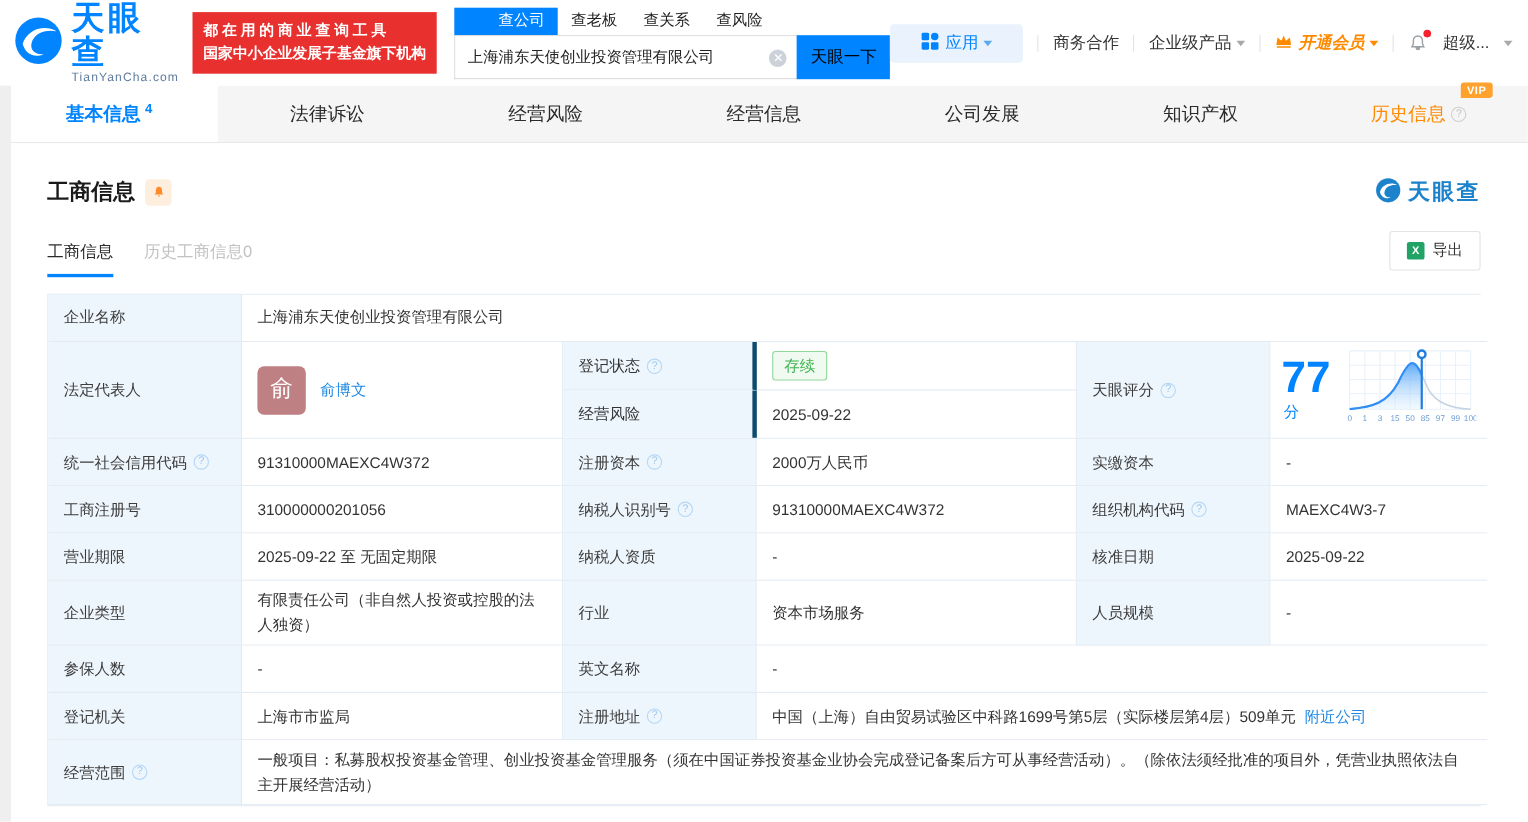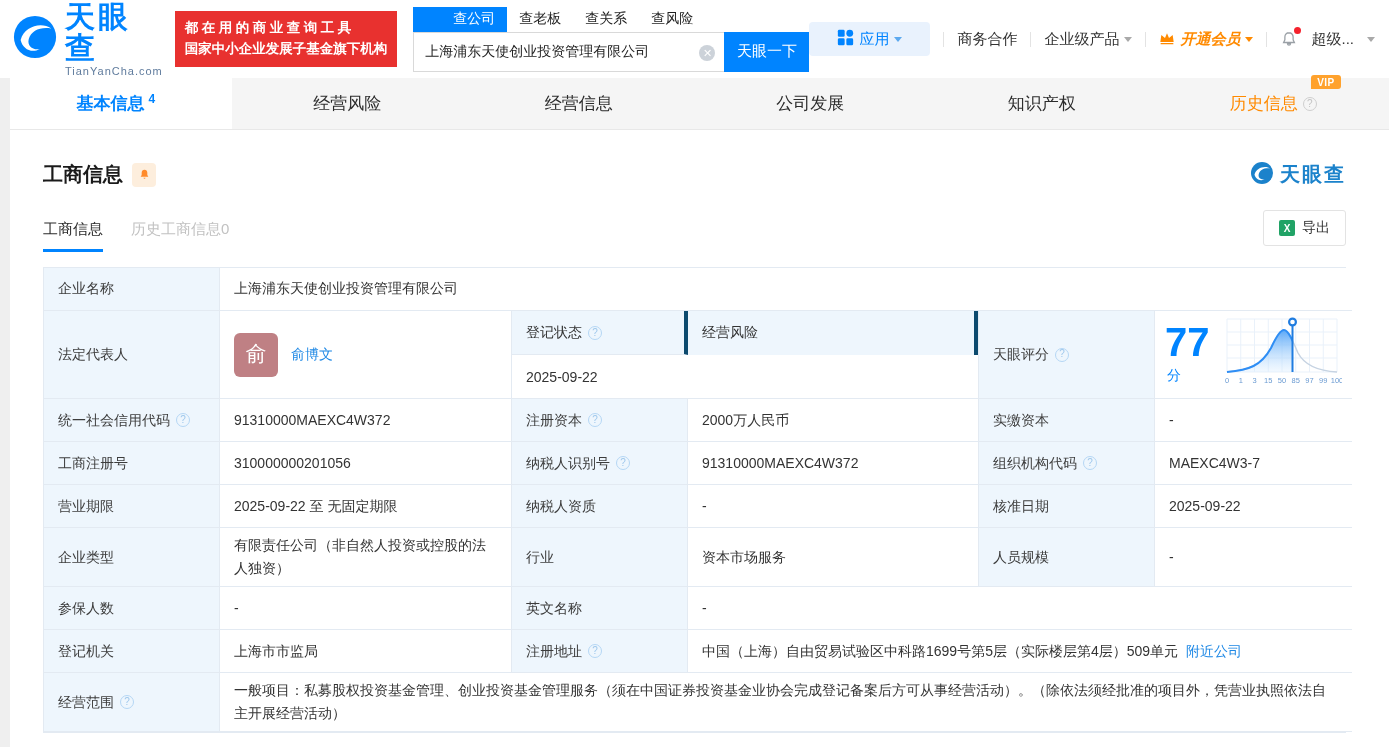--- a/index.html
+++ b/index.html
@@ -18,21 +18,21 @@
   .search { margin-left:16px; width:450px; }
   .search-tabs { display:flex; align-items:flex-end; font-size:14px; }
   .search-tab { padding:3px 12px 4px; cursor:pointer; color:#222; }
   .search-tab.active { background:#0084ff; color:#fff;padding-left:40px; }
   .search-box { display:flex; height:40px; }
   .search-field { flex:1; position:relative; border:1px solid #d9d9d9; border-right:none; display:flex; align-items:center; }
   .search-field input { border:none; outline:none; width:100%; height:100%; padding:0 34px 0 11px; font-size:14px; color:#222;
     font-family:"Liberation Sans","DejaVu Sans",sans-serif; }
   .clear-ic { position:absolute; right:9px; top:12px; width:16px; height:16px; border-radius:50%; background:#ccd2d9;
     color:#fff; font-size:11px; line-height:16px; text-align:center; cursor:pointer; }
-  .search-btn { width:85px; background:#0084ff; color:#ffffff; font-size:15px; display:flex; align-items:center;
+  .search-btn { width:85px; background:#0084ff; color:#000000; font-size:15px; display:flex; align-items:center;
     justify-content:center; cursor:pointer; border:none; }
   .nav { margin-left:auto; display:flex; align-items:center; gap:13px; font-size:15px; color:#333; white-space:nowrap; }
   .nav-item { display:flex; align-items:center; gap:5px; cursor:pointer; }
   .nav-apps { background:#e9f2fd; border-radius:4px; padding:7px 28px; color:#0084ff; }
   .nav-sep { width:1px; height:15px; background:#e3e3e3; }
   .nav-vip { color:#ff8a00; font-weight:bold;font-style:italic; }
   .caret { width:0; height:0; border-left:4px solid transparent; border-right:4px solid transparent;
     border-top:5px solid #a9a9a9; display:inline-block; }
   .caret.blue { border-top-color:#5ca9ef; } .caret.orange { border-top-color:#ff8a00; }
   .bell-wrap { position:relative; cursor:pointer; display:flex; }
@@ -181,20 +181,23 @@
 </div>
 
 <div class="tabbar">
   <div class="tab active">
     <span class="tab-inner">
       <span>基本信息</span>
       <span class="tab-count">4</span>
     </span>
   </div>
   <div class="tab">
+      <span class="tab-inner">法律诉讼</span>
+    </div>
+  <div class="tab">
       <span class="tab-inner">经营风险</span>
     </div>
   <div class="tab">
       <span class="tab-inner">经营信息</span>
     </div>
   <div class="tab">
       <span class="tab-inner">公司发展</span>
     </div>
   <div class="tab">
       <span class="tab-inner">知识产权</span>
@@ -249,20 +252,23 @@
 
     <div class="c lab">法定代表人</div>
     <div class="c">
       <span class="avatar">俞</span>
       <span class="link">俞博文</span>
     </div>
     <div class="r2sub">
       <div class="sc slab stop">
         <span>登记状态</span>
           <span class="q"></span>
+      </div>
+      <div class="sc stop">
+        <span class="status-badge">存续</span>
       </div>
       <div class="sc slab">经营风险</div>
       <div class="sc">2025-09-22</div>
     </div>
     <div class="c lab">
       <span>天眼评分</span>
         <span class="q"></span>
     </div>
     <div class="c last-col score-cell">
       <span>

